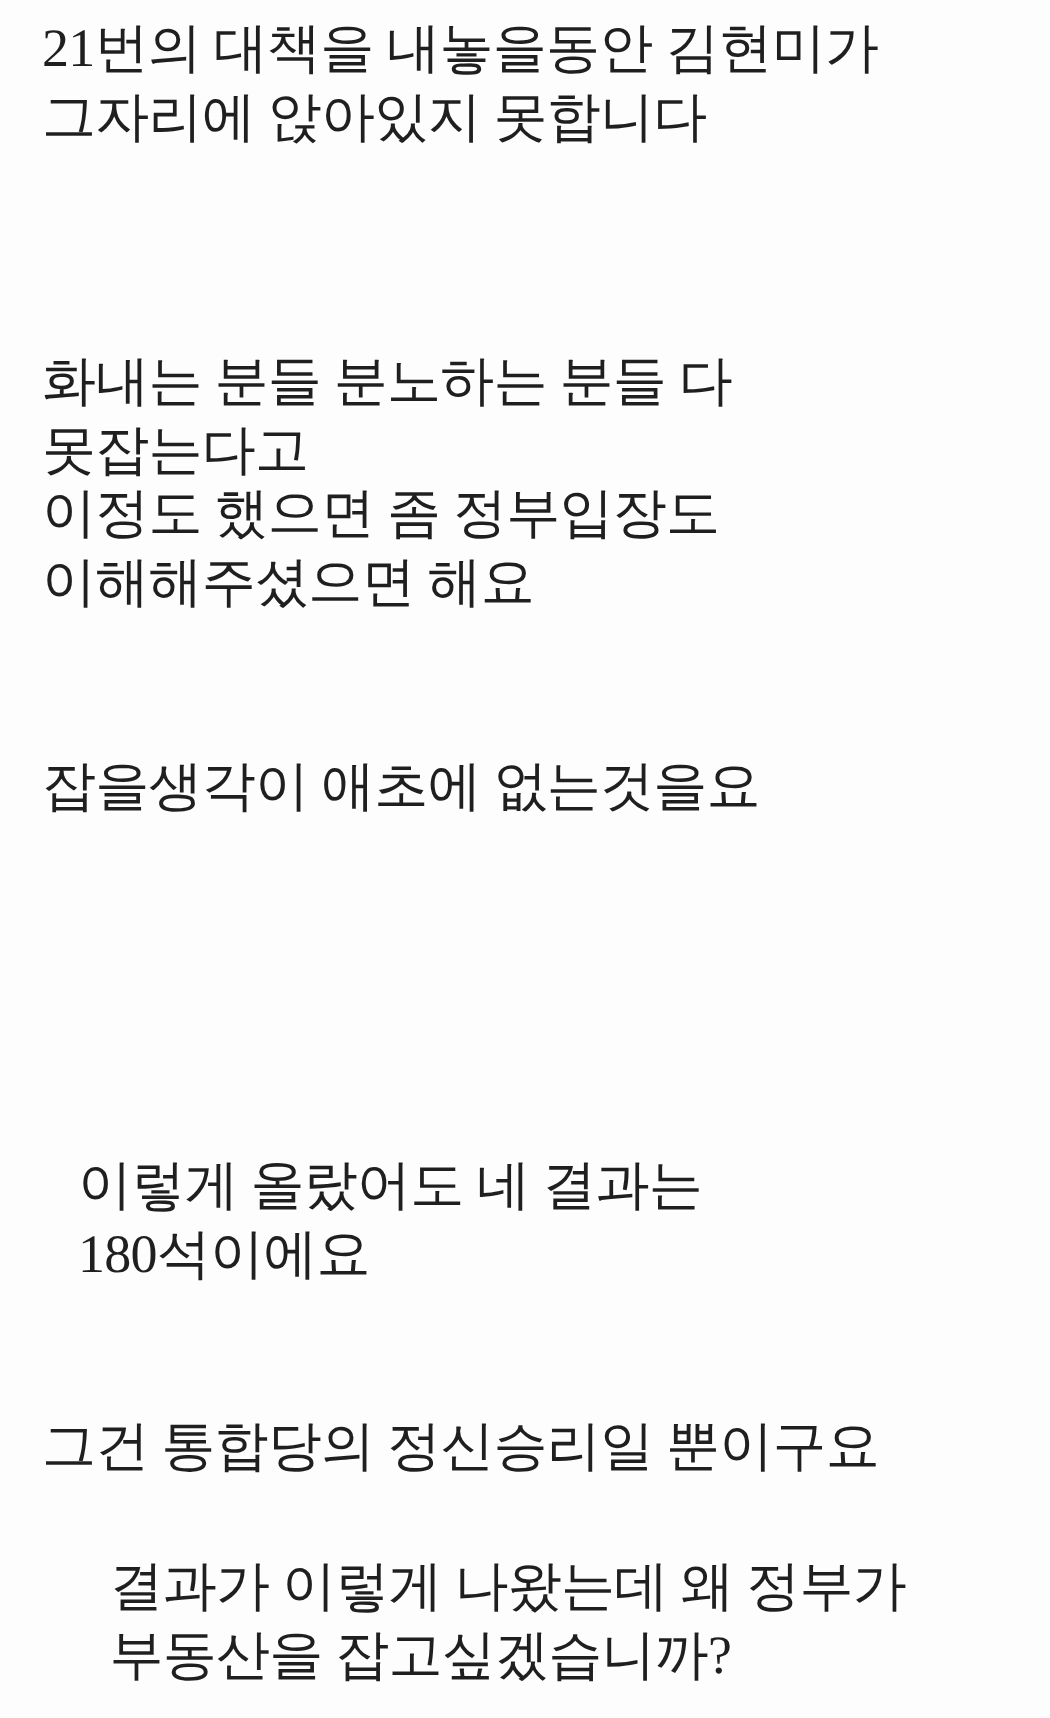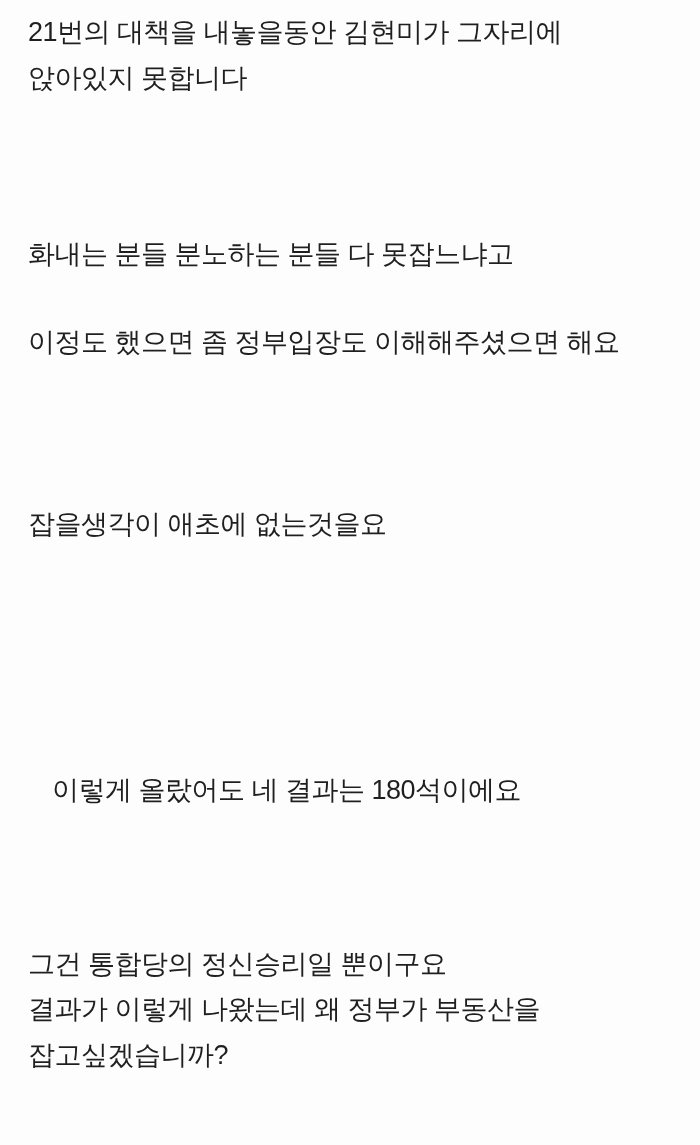--- a/index.html
+++ b/index.html
@@ -15,42 +15,43 @@
     font-family: "Liberation Sans", "DejaVu Sans", sans-serif;
   }
   .post-body {
     position: absolute;
     inset: 0;
   }
   .para {
     position: absolute;
     left: 28px;
     right: 36px;
-    font-size: 27px;
+    font-size: 36px;
     line-height: 46px;
     letter-spacing: -0.5px;
     color: #1f1f1f;
     word-break: keep-all;
     overflow-wrap: break-word;
+    font-family: Liberation Serif, serif;
   }
   .para.p1  { top: 9px; }
   .para.p2  { top: 231px; }
   .para.p3  { top: 319px; }
   .para.p4  { top: 409px; }
   .para.p5  { top: 501px; }
   .para.p6  { top: 681px; }
   .para.p7  { top: 767px; margin-left: 24px; }
   .para.p8  { top: 856px; }
   .para.p9  { top: 941px; }
-  .para.p10 { top: 986px; }
+  .para.p10 { top: 1034px; margin-left: 45px; }
 </style>
 </head>
 <body style="background: rgb(253, 253, 253);">
 
 <div class="post-body">
   <div class="para p1">21번의 대책을 내놓을동안 김현미가 그자리에 앉아있지 못합니다</div>
-  <div class="para p2">화내는 분들 분노하는 분들 다 못잡느냐고</div>
+  <div class="para p2">화내는 분들 분노하는 분들 다 못잡는다고</div>
   <div class="para p3">이정도 했으면 좀 정부입장도 이해해주셨으면 해요</div>
   <div class="para p5">잡을생각이 애초에 없는것을요</div>
   <div class="para p7">이렇게 올랐어도 네 결과는 180석이에요</div>
   <div class="para p9">그건 통합당의 정신승리일 뿐이구요</div>
   <div class="para p10">결과가 이렇게 나왔는데 왜 정부가 부동산을 잡고싶겠습니까?</div>
 </div>
 
 </body></html>

